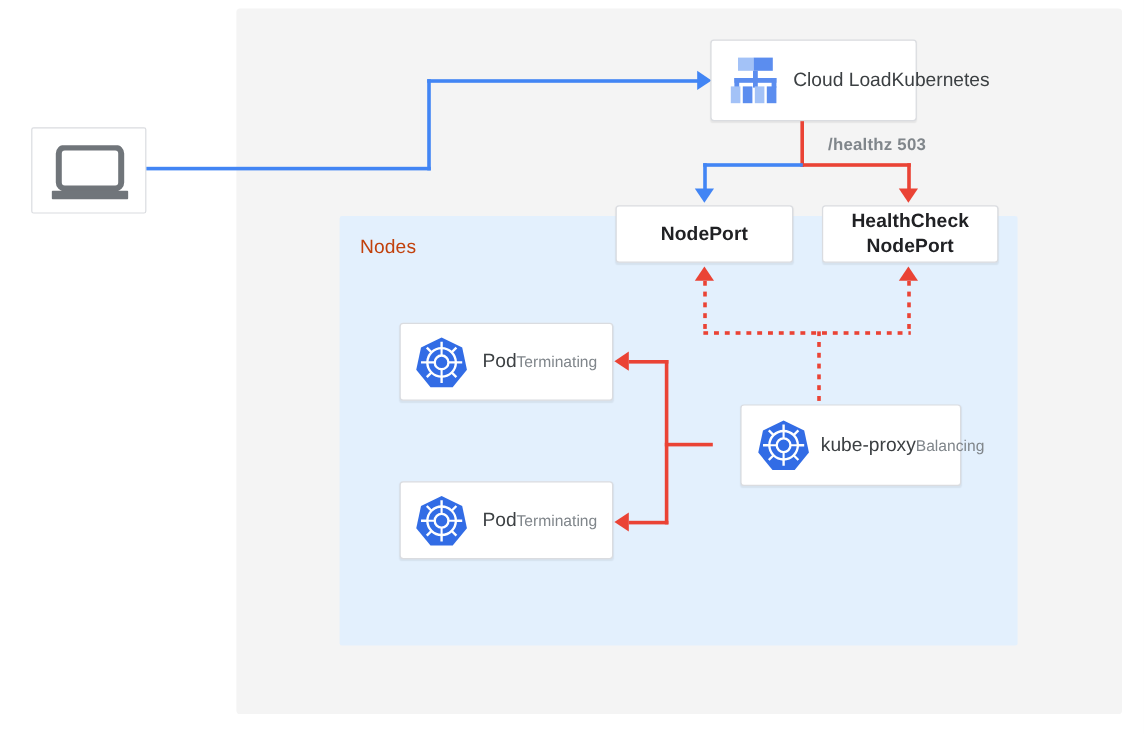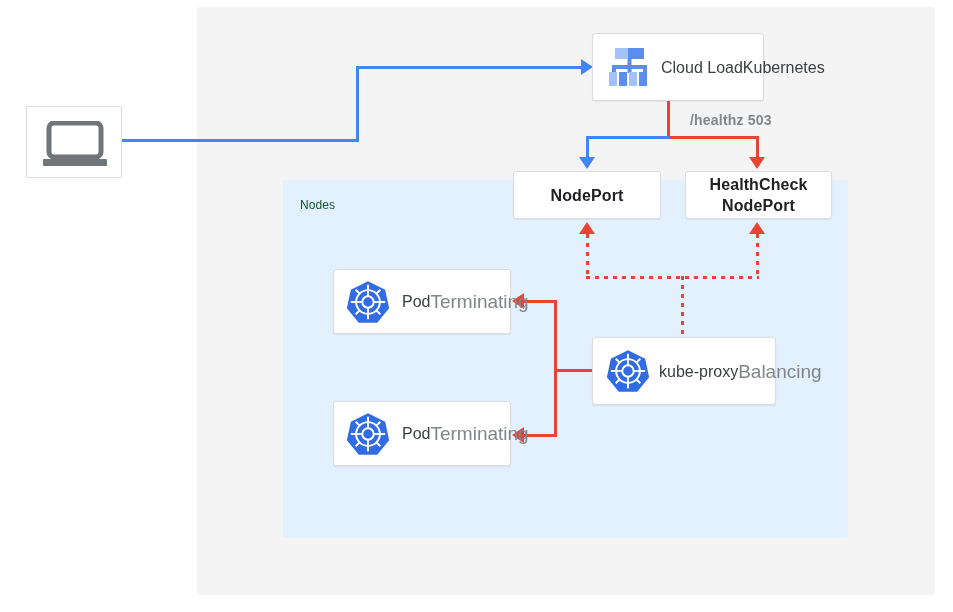--- a/index.html
+++ b/index.html
@@ -6,46 +6,46 @@
   body{width:953px;height:612px;position:relative;overflow:hidden;
        font-family:"Liberation Sans","DejaVu Sans",sans-serif;
        -webkit-font-smoothing:antialiased;}
   .stage{position:absolute;inset:0;}
 
   
   .panel-outer{position:absolute;left:197px;top:7px;width:738px;height:588px;
                background:#f4f4f4;border-radius:3px;}
   .panel-nodes{position:absolute;left:283px;top:180px;width:565px;height:358px;
                background:#e3f0fd;border-radius:2px;}
-  .nodes-label{position:absolute;left:300px;top:198px;font-size:12px;color:#14532d;
+  .nodes-label{position:absolute;left:300px;top:198px;font-size:16px;color:#c2410c;
                letter-spacing:.1px;}
 
   
   .card{position:absolute;background:#ffffff;border:1px solid #dadce0;
         border-radius:3px;box-sizing:border-box;
         box-shadow:0 1px 1px rgba(60,64,67,.08);}
   .card-row{display:flex;align-items:center;height:100%;}
   .card-ico{flex:0 0 auto;display:flex;align-items:center;justify-content:center;}
   .card-txt{display:flex;flex-direction:row;justify-content:space-between;}
   .t-main{font-size:16px;color:#3c4043;line-height:21px;white-space:nowrap;}
-  .t-sub{font-size:19px;color:#80868b;line-height:21px;white-space:nowrap;}
+  .t-sub{font-size:13px;color:#80868b;line-height:21px;white-space:nowrap;}
   .t-bold{font-size:16px;font-weight:bold;color:#202124;line-height:21px;
           text-align:center;letter-spacing:.1px;}
 
   
   #card-clb{left:592px;top:33px;width:172px;height:68px;}
   #card-clb .card-ico{width:62px;margin-left:6px;}
   #card-np{left:513px;top:171px;width:148px;height:48px;
            display:flex;align-items:center;justify-content:center;}
   #card-hcnp{left:685px;top:171px;width:147px;height:48px;
              display:flex;align-items:center;justify-content:center;}
   #card-pod1{left:333px;top:269px;width:178px;height:65px;}
   #card-pod2{left:333px;top:401px;width:178px;height:65px;}
   #card-pod1 .card-ico,#card-pod2 .card-ico{width:68px;}
-  #card-kp{left:592px;top:337px;width:184px;height:68px;}
+  #card-kp{left:617px;top:337px;width:184px;height:68px;}
   #card-kp .card-ico{width:62px;margin-left:4px;}
 
   
   .laptop-box{position:absolute;left:26px;top:106px;width:96px;height:72px;
               background:#ffffff;border:1px solid #dadce0;border-radius:2px;
               box-sizing:border-box;}
   .laptop-ico{position:absolute;left:16px;top:14px;}
 
   
   .ln{position:absolute;background:#4285f4;}

